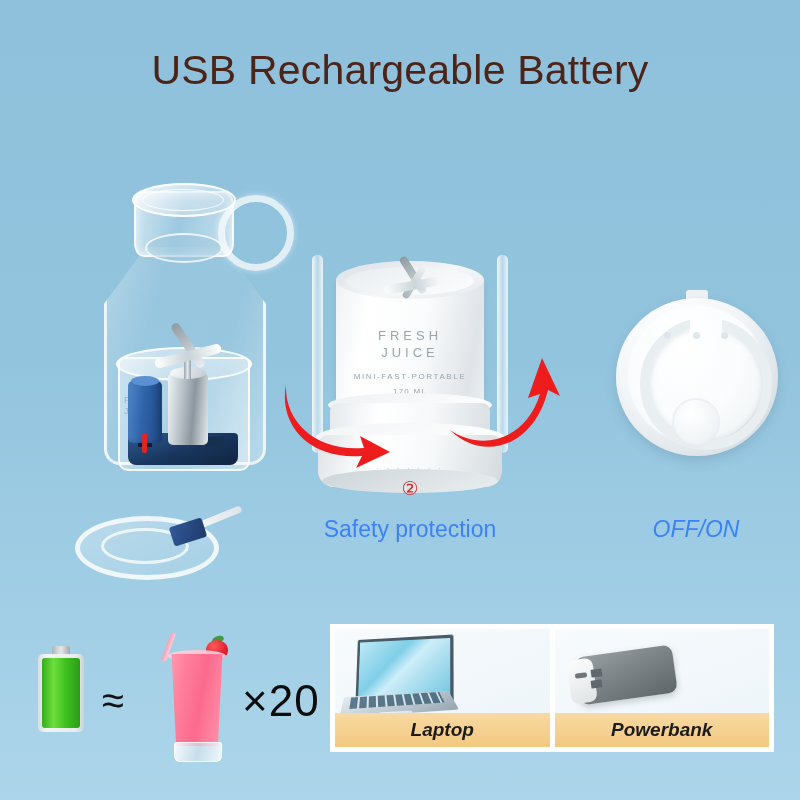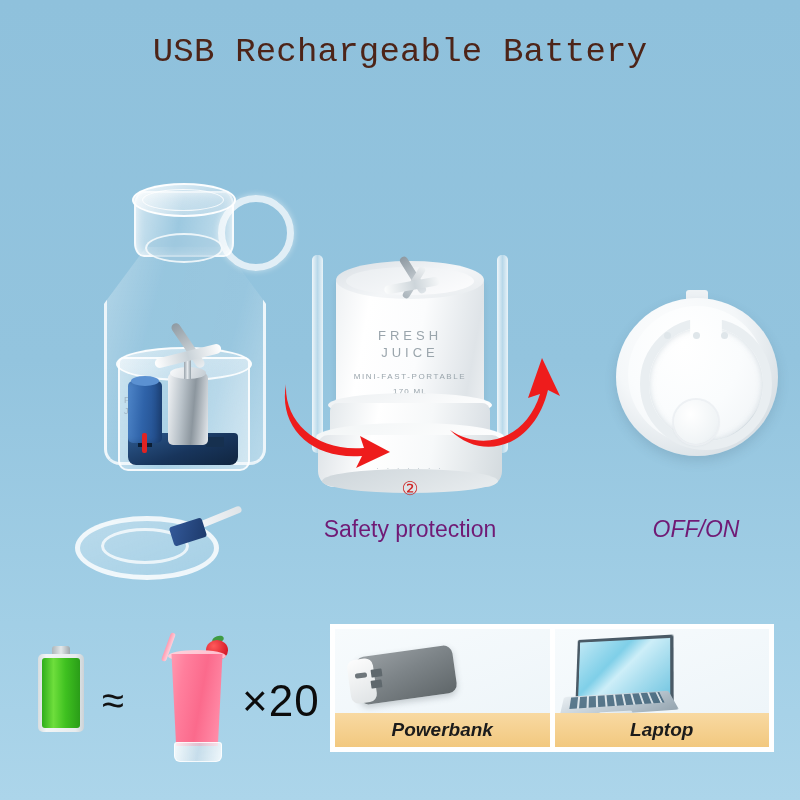--- a/index.html
+++ b/index.html
@@ -6,31 +6,31 @@
   body{
     width:800px;height:800px;overflow:hidden;
     font-family:"Liberation Sans",sans-serif;
     background:linear-gradient(180deg,#8fc1dc 0%,#93c4de 45%,#a2cfe6 78%,#acd5ea 100%);
     position:relative;
   }
   .stage{position:absolute;inset:0;}
 
   
   .title{
-    position:absolute;left:0;right:0;top:33px;text-align:center;
-    font-size:34px;color:#4d2418;letter-spacing:.2px;white-space:nowrap;font-family:Liberation Mono, monospace;
+    position:absolute;left:0;right:0;top:47px;text-align:center;
+    font-size:41px;color:#4d2418;letter-spacing:.2px;white-space:nowrap;
   }
   .subtitle{
     position:absolute;left:0;right:0;top:109px;text-align:center;
     font-size:27px;color:#4d2418;letter-spacing:-.2px;white-space:nowrap;
   }
 
   
   .caption{
-    position:absolute;text-align:center;font-size:23px;color:#701a75;white-space:nowrap;
+    position:absolute;text-align:center;font-size:23px;color:#3b82f6;white-space:nowrap;
   }
 
   
   .bottle{position:absolute;left:82px;top:185px;width:210px;height:340px;}
   .b-neck{
     position:absolute;left:52px;top:6px;width:96px;height:62px;border-radius:10px/14px;
     background:linear-gradient(100deg,rgba(255,255,255,.58),rgba(255,255,255,.10) 45%,rgba(255,255,255,.5));
     border:2px solid rgba(255,255,255,.85);
     box-shadow:inset 0 0 10px rgba(255,255,255,.7);
   }
@@ -359,35 +359,35 @@
       <div class="g-base"></div>
     </div>
 
     <div class="times">×20</div>
   </div>
 
   <div class="charge">
 
     <div class="ccard">
       <div class="cpic">
+        <div class="lt-screen"></div>
+        <div class="lt-base"></div>
+        <div class="lt-keys"></div>
+        <div class="lt-pad"></div>
+      </div>
+      <div class="clabel">Laptop</div>
+    </div>
+
+    <div class="ccard">
+      <div class="cpic">
         <div class="pb-body"></div>
         <div class="pb-end"></div>
         <div class="pb-p1"></div>
         <div class="pb-p2"></div>
         <div class="pb-p3"></div>
       </div>
       <div class="clabel">Powerbank</div>
     </div>
 
-    <div class="ccard">
-      <div class="cpic">
-        <div class="lt-screen"></div>
-        <div class="lt-base"></div>
-        <div class="lt-keys"></div>
-        <div class="lt-pad"></div>
-      </div>
-      <div class="clabel">Laptop</div>
-    </div>
-
 
   </div>
 
 </div>
 
 </body></html>

